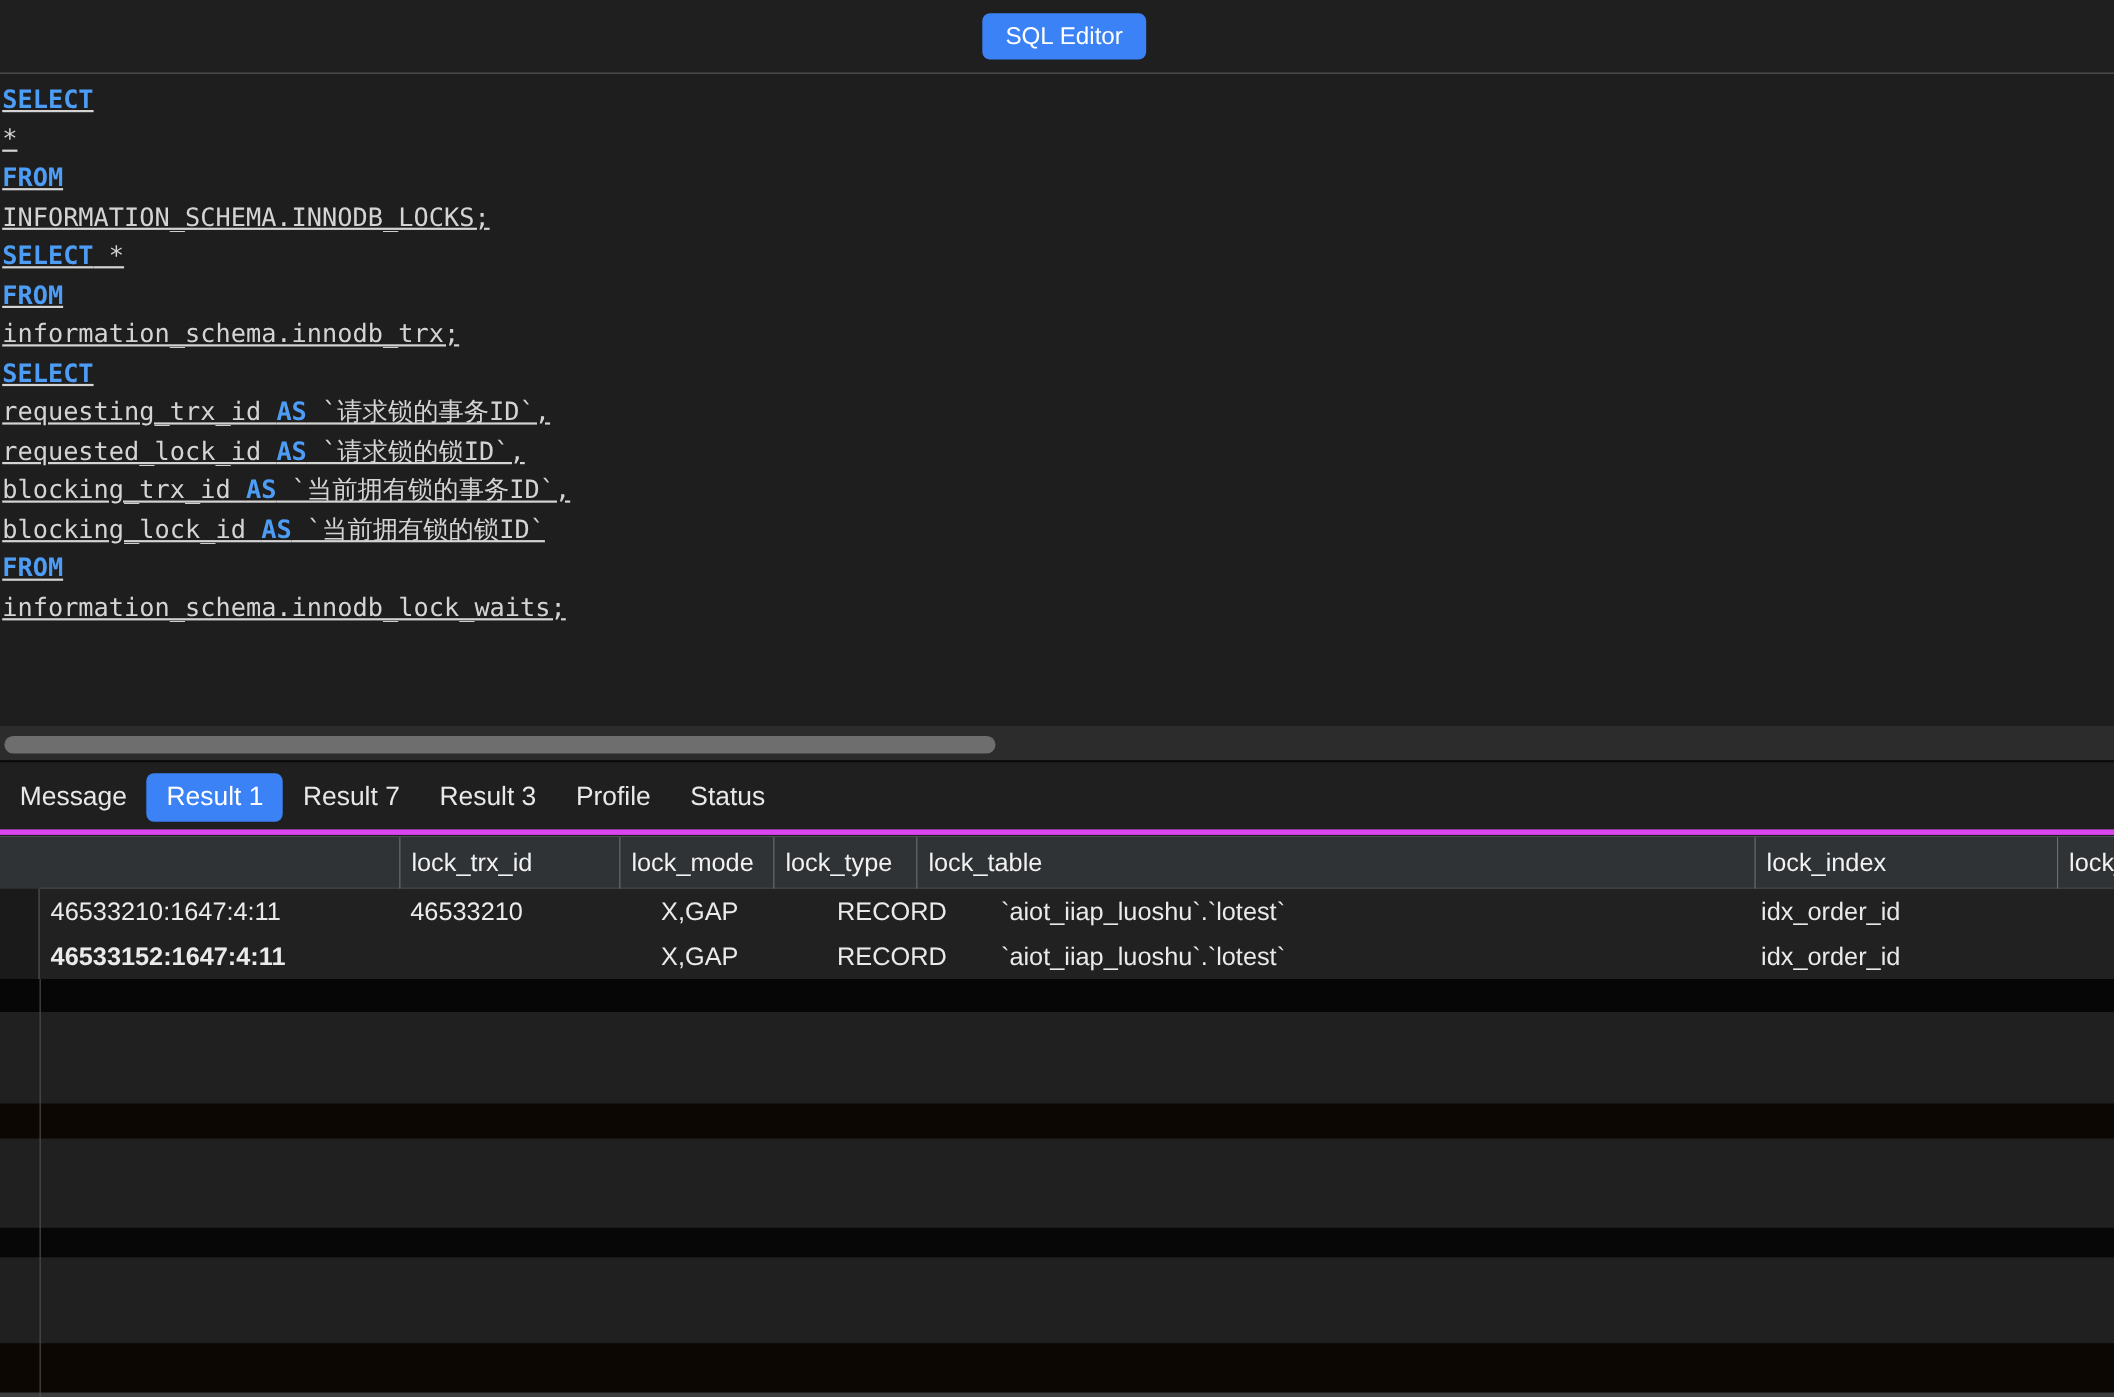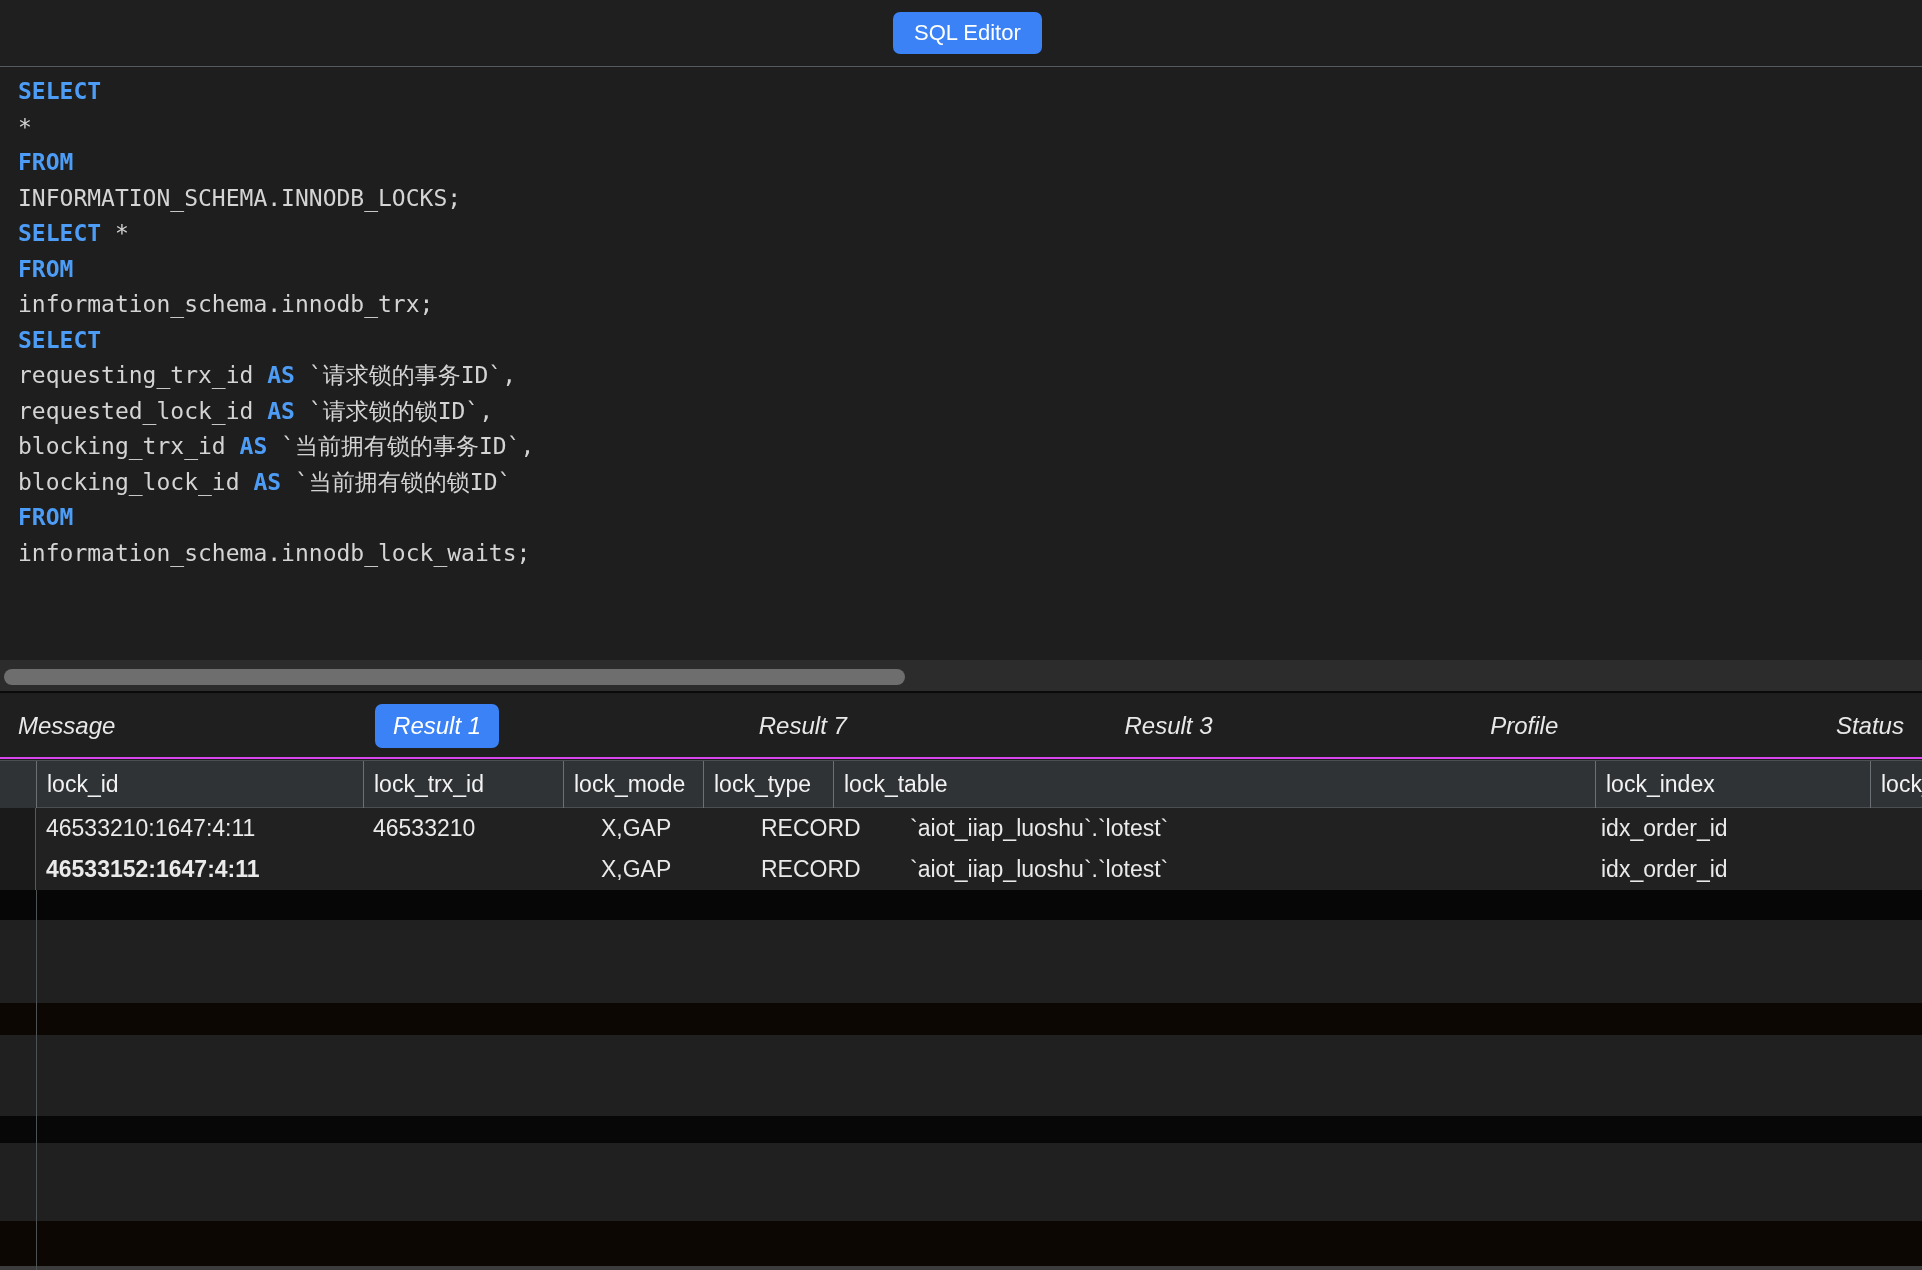--- a/index.html
+++ b/index.html
@@ -32,42 +32,41 @@
     position: absolute; left: 0; top: 68px; width: 1922px; height: 589px;
     background: #1e1e1e;
     font-family: "DejaVu Sans Mono", "Liberation Mono", monospace;
     font-size: 23px;
     line-height: 35.5px;
     color: #d4d4d4;
     padding: 6px 0 0 0;
     overflow: hidden;
     white-space: pre;
   }
-  .editor .line { height: 35.5px; padding-left: 18px; }
+  .editor .line { height: 35.5px; padding-left: 2px; text-decoration: underline; }
   .kw { color: #4d9cf6; font-weight: bold; }
   .ind1 { padding-left: 24px; }
 
   
   .hscroll-track {
     position: absolute; left: 0; top: 660px; width: 1922px; height: 33px;
     background: #2c2c2c;
     border-bottom: 2px solid #0a0a0a;
   }
   .hscroll-thumb {
     position: absolute; left: 4px; top: 9px; width: 901px; height: 16px;
     background: #6e6e6e; border-radius: 8px; cursor: pointer;
   }
 
   
   .tabbar {
     position: absolute; left: 0; top: 695px; width: 1922px; height: 64px;
     background: #1f1f1f;
-    display: flex; align-items: center; justify-content: space-between; gap: 0px;
-    border-bottom: 2px solid #d946ef;
-    font-style: italic;
+    display: flex; align-items: center; justify-content: flex-start; gap: 0px;
+    border-bottom: 5px solid #d946ef;
   }
   .tab {
     font-size: 24px; color: #e8e8e8; padding: 8px 18px;
     border-radius: 7px; cursor: pointer; white-space: nowrap;
     font-family: "Liberation Sans", sans-serif;
   }
   .tab.active { background: #3b82f6; color: #ffffff; }
 
   
   .grid {
@@ -137,21 +136,20 @@
       <div class="tab active">Result 1</div>
       <div class="tab">Result 7</div>
       <div class="tab">Result 3</div>
       <div class="tab">Profile</div>
       <div class="tab">Status</div>
     </div>
 
   <div class="grid">
     <div class="grid-head" id="grid-head">
       <div class="gutter-head"></div>
-    <div class="hcell" style="left: 36px; width: 327px;">lock_id</div>
         <div class="hcell" style="left: 363px; width: 200px;">lock_trx_id</div>
         <div class="hcell" style="left: 563px; width: 140px;">lock_mode</div>
         <div class="hcell" style="left: 703px; width: 130px;">lock_type</div>
         <div class="hcell" style="left: 833px; width: 762px;">lock_table</div>
         <div class="hcell" style="left: 1595px; width: 275px;">lock_index</div>
         <div class="hcell" style="left: 1870px; width: 52px;">lock_s</div>
       </div>
     <div class="rows" id="grid-rows">
       <div class="gutter-col"></div>
     <div class="row" style="position: absolute; left: 0px; top: 0px;">

